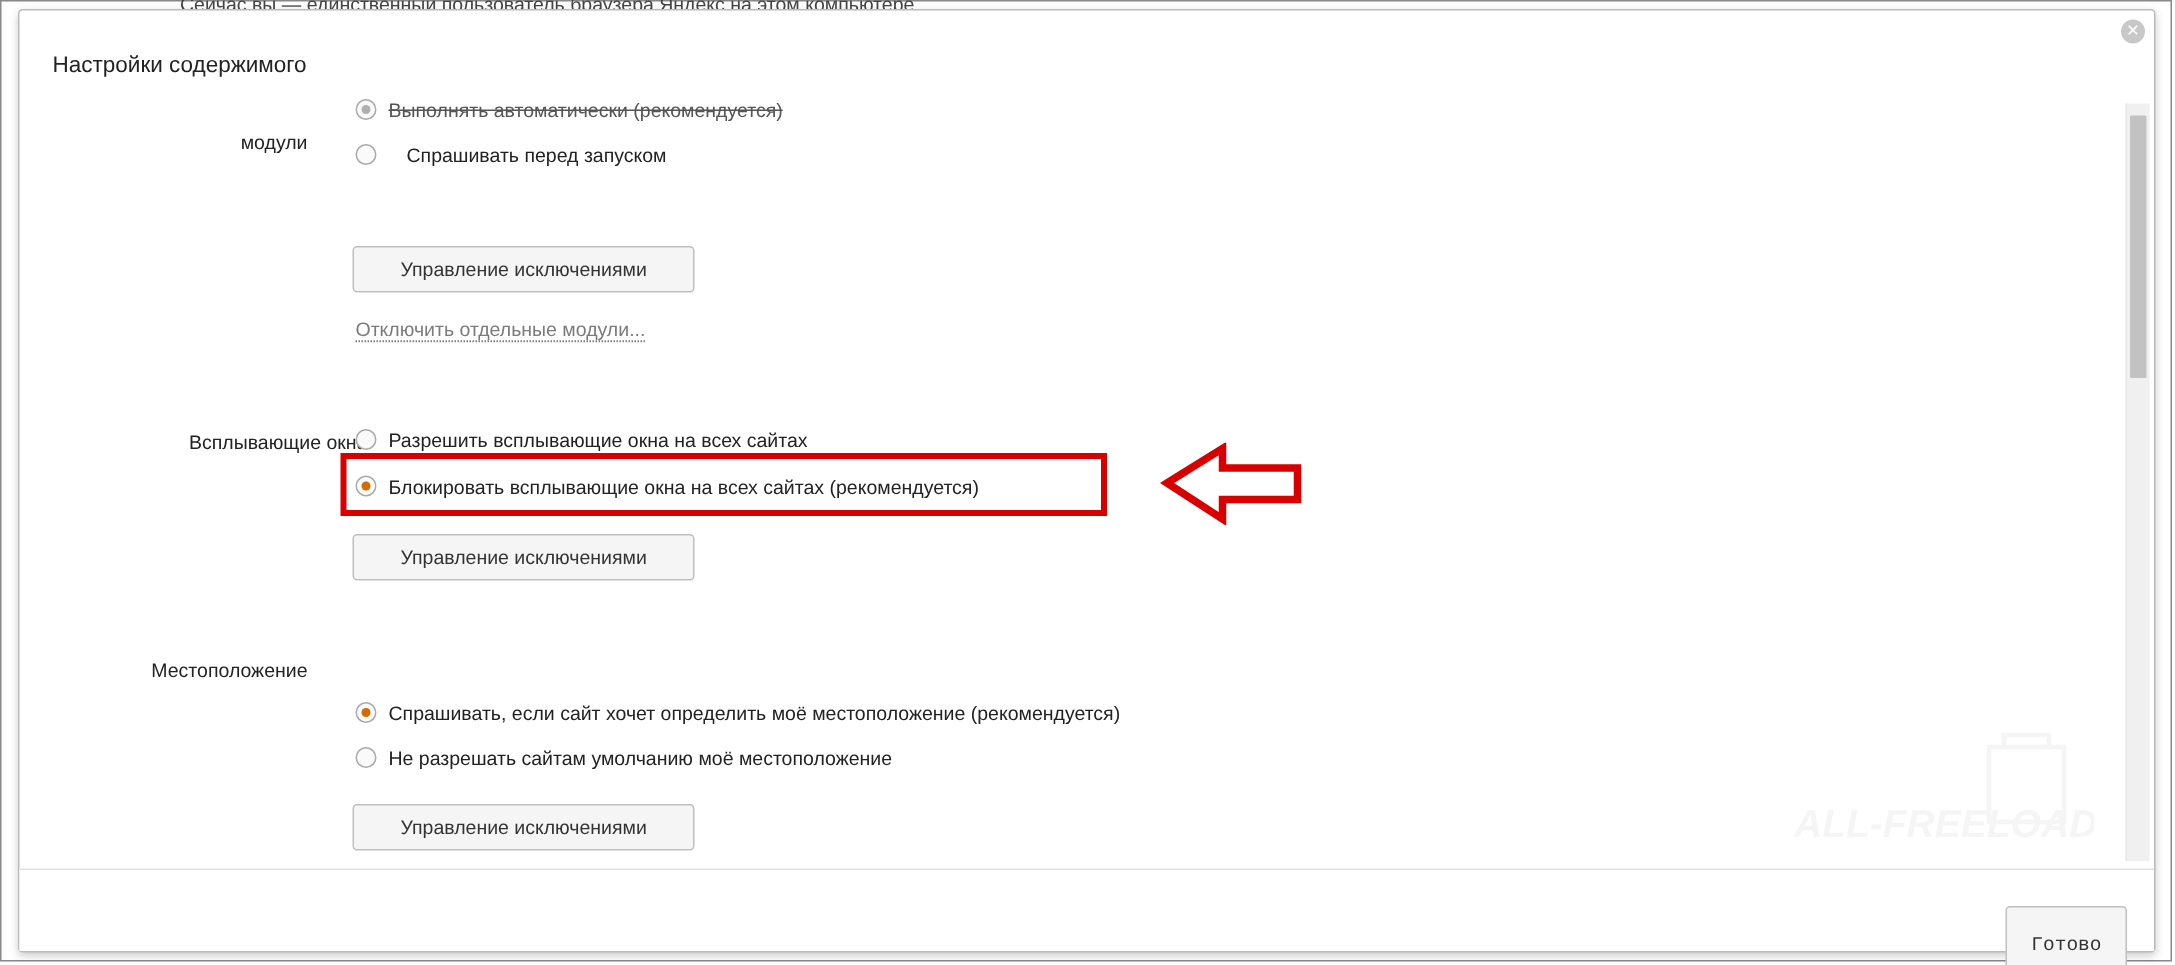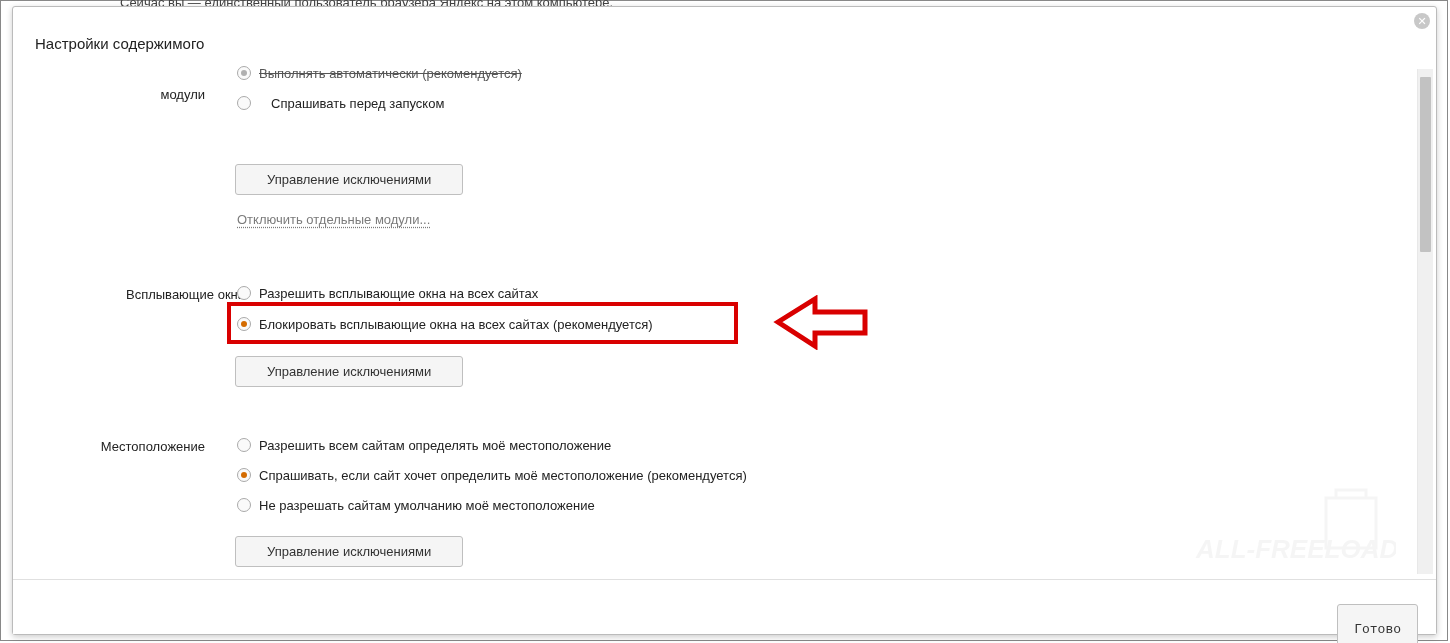--- a/index.html
+++ b/index.html
@@ -224,24 +224,20 @@
     <div class="red-box" style="left:214px; top:239px; width:511px; height:42px;"></div>
 
     <svg class="arrow" style="left:760px; top:232px;" width="100" height="55" viewBox="0 0 100 55">
       <path d="M5 27 L42 4 L42 17 L92 17 L92 38 L42 38 L42 51 Z" fill="none" stroke="#d90000" stroke-width="5" stroke-linejoin="miter"></path>
     </svg>
 
     <div class="btn" style="left:222px; top:293px;">Управление исключениями</div>
 
     <div class="section-label" style="left:0; top:376px; width:192px;">Местоположение</div>
 
-    <div class="radio-row" style="left:224px; top:375px;">
-      <span class="radio"></span>
-      <span class="radio-label">Разрешить всем сайтам определять моё местоположение</span>
-    </div>
     <div class="radio-row" style="left:224px; top:405px;">
       <span class="radio chk"></span>
       <span class="radio-label">Спрашивать, если сайт хочет определить моё местоположение (рекомендуется)</span>
     </div>
     <div class="radio-row" style="left:224px; top:435px;">
       <span class="radio"></span>
       <span class="radio-label">Не разрешать сайтам умолчанию моё местоположение</span>
     </div>
 
     <div class="btn" style="left:222px; top:473px;">Управление исключениями</div>

